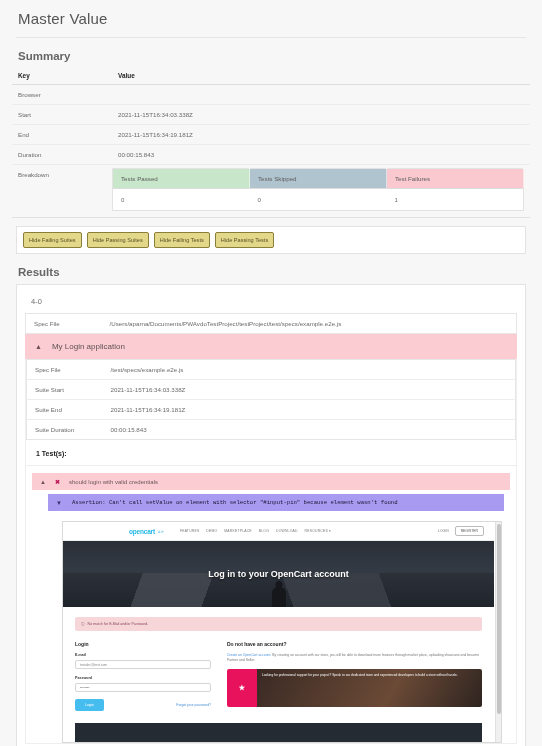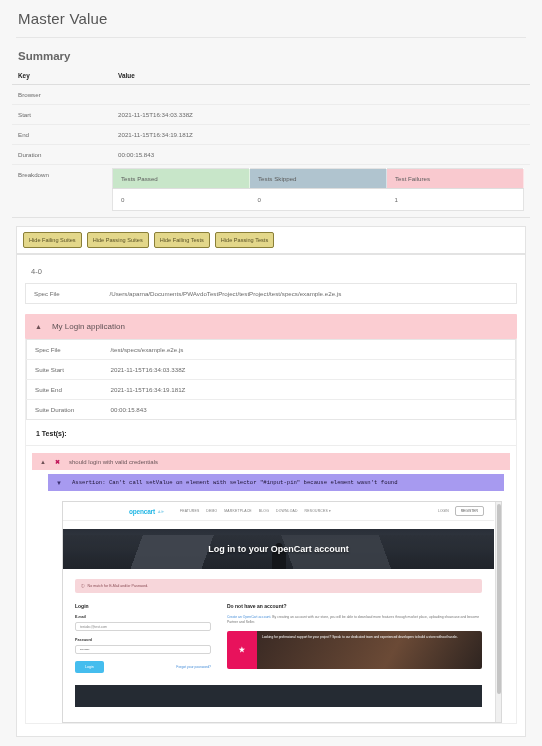--- a/index.html
+++ b/index.html
@@ -132,21 +132,20 @@
     border-bottom: 1px solid #ededed;
     overflow: hidden;
     white-space: nowrap;
   }
   table.kv tr:last-child td { border-bottom: none; }
   .kv-k { width: 76px; color: #6b6b6b; }
 
   
   .suite-header {
     background: #fbcdd2;
-    margin-top: 10px;
     padding: 8px 10px;
     display: flex;
     align-items: center;
     gap: 10px;
     cursor: pointer;
     border-radius: 1px;
   }
   .suite-header .chev { font-size: 7px; color: #6e5055; line-height: 1; }
   .suite-title { font-size: 8px; color: #5f5255; }
 
@@ -231,23 +230,23 @@
   .oc-menu span { font-size: 3.4px; color: #7a7a7a; letter-spacing: .2px; }
   .oc-right { margin-left: auto; display: flex; align-items: center; gap: 6px; }
   .oc-login { font-size: 3.4px; color: #7a7a7a; }
   .oc-register {
     font-size: 3.4px; color: #555; border: 1px solid #bbb;
     padding: 2px 5px; border-radius: 2px;
   }
 
   
   .oc-hero {
-    height: 40px; position: relative; overflow: hidden;
+    height: 66px; position: relative; overflow: hidden;
     background: linear-gradient(180deg,#2a2f38 0%,#343a44 45%,#23262d 100%);
-    display: flex; align-items: center; justify-content: center; margin-top: 8px;
+    display: flex; align-items: center; justify-content: center;
   }
   .mtn {
     position: absolute; bottom: 0; left: 0; right: 0; height: 34px;
     background:
       linear-gradient(110deg, transparent 0 18%, #41464f 18% 34%, transparent 34%),
       linear-gradient(250deg, transparent 0 26%, #3a3f47 26% 48%, transparent 48%),
       linear-gradient(180deg, #2c3139, #20242b);
     opacity: .9;
   }
   .oc-person {
@@ -359,20 +358,21 @@
     </tbody>
   </table>
 
   <div class="filters">
     <button class="filter-btn">Hide Failing Suites</button>
     <button class="filter-btn">Hide Passing Suites</button>
     <button class="filter-btn">Hide Failing Tests</button>
     <button class="filter-btn">Hide Passing Tests</button>
   </div>
 
+  <div class="section-h">Results</div>
 
   <div class="results-panel">
 
     <div class="suite-id">4-0</div>
 
     <table class="kv">
       <tbody>
           <tr>
         <td class="kv-k">Spec File</td>
         <td>/Users/aparna/Documents/PWAvdoTestProject/testProject/test/specs/example.e2e.js</td>

